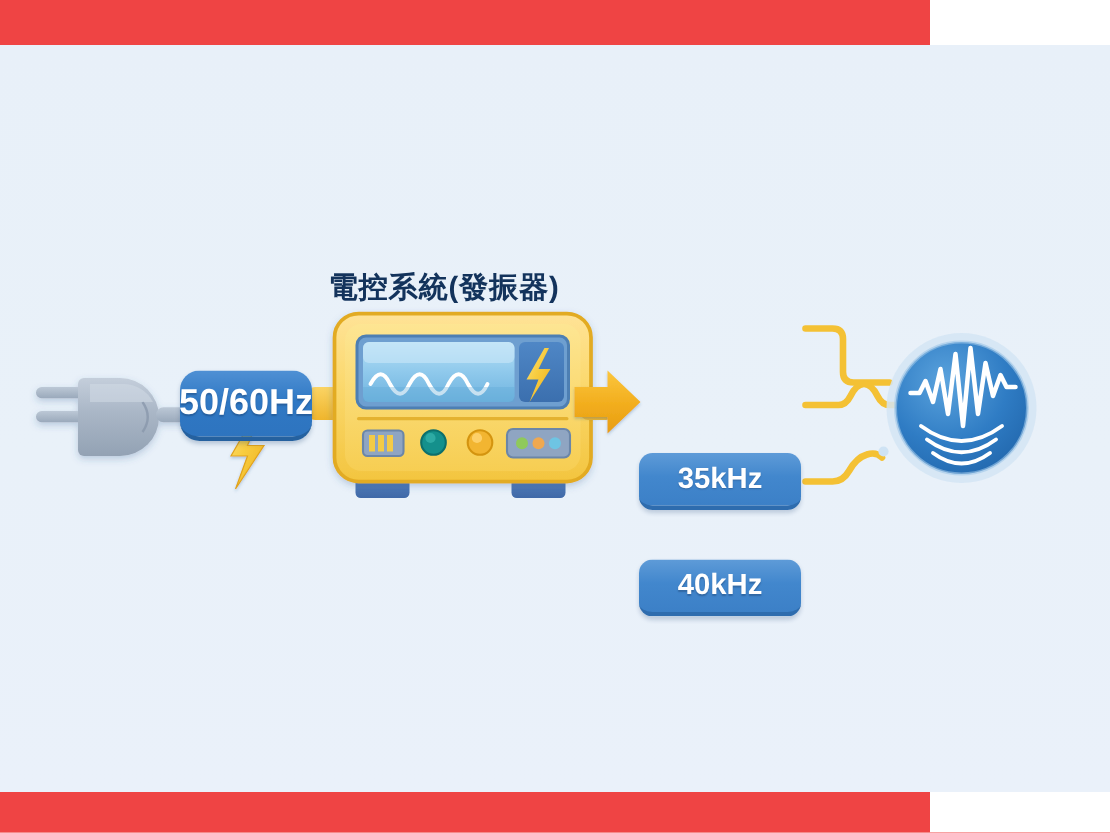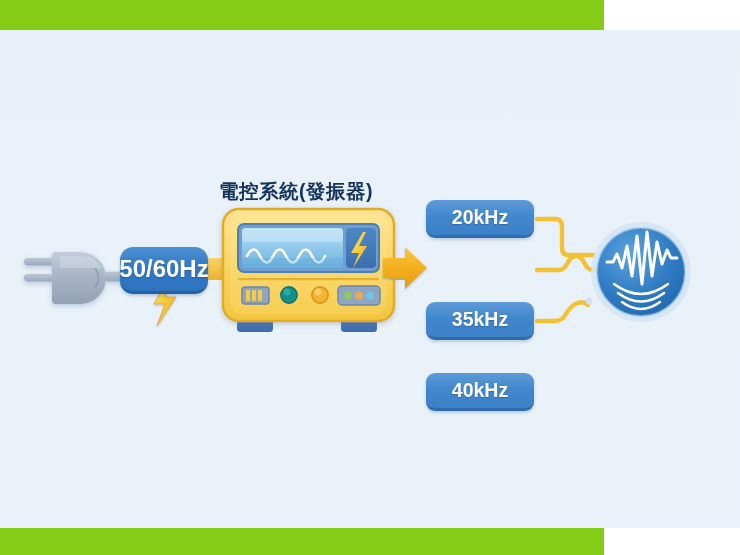--- a/index.html
+++ b/index.html
@@ -11,21 +11,22 @@
     width: 740px;
     height: 555px;
     background: #ffffff;
     font-family: "Liberation Sans", "DejaVu Sans", sans-serif;
     overflow: hidden;
   }
   #canvas {
     position: relative;
     width: 604px;
     height: 555px;
-    background: #84cc16;
+    background: #ef4444;
+    padding-left: 16px;
   }
   
   .stage {
     position: absolute;
     left: 0;
     top: 30px;
     width: 740px;
     height: 498px;
     background: linear-gradient(180deg, #e8f0f9 0%, #e9f1f9 55%, #eaf1fa 100%);
   }
@@ -247,18 +248,17 @@
         <path d="M618 293 q23 17 46 0"></path>
         <path d="M622 302 q19 14 38 0"></path>
       </g>
     </g>
   </svg>
 
   <div class="label" id="device-title">電控系統(發振器)</div>
 
   <div class="pill" id="input-pill">50/60Hz</div>
 
-  <div class="pill freq-pill" id="freq-0">20kHz</div>
   <div class="pill freq-pill" id="freq-2">35kHz</div>
   <div class="pill freq-pill" id="freq-3">40kHz</div>
 
 
 </div>
 
 </body></html>

